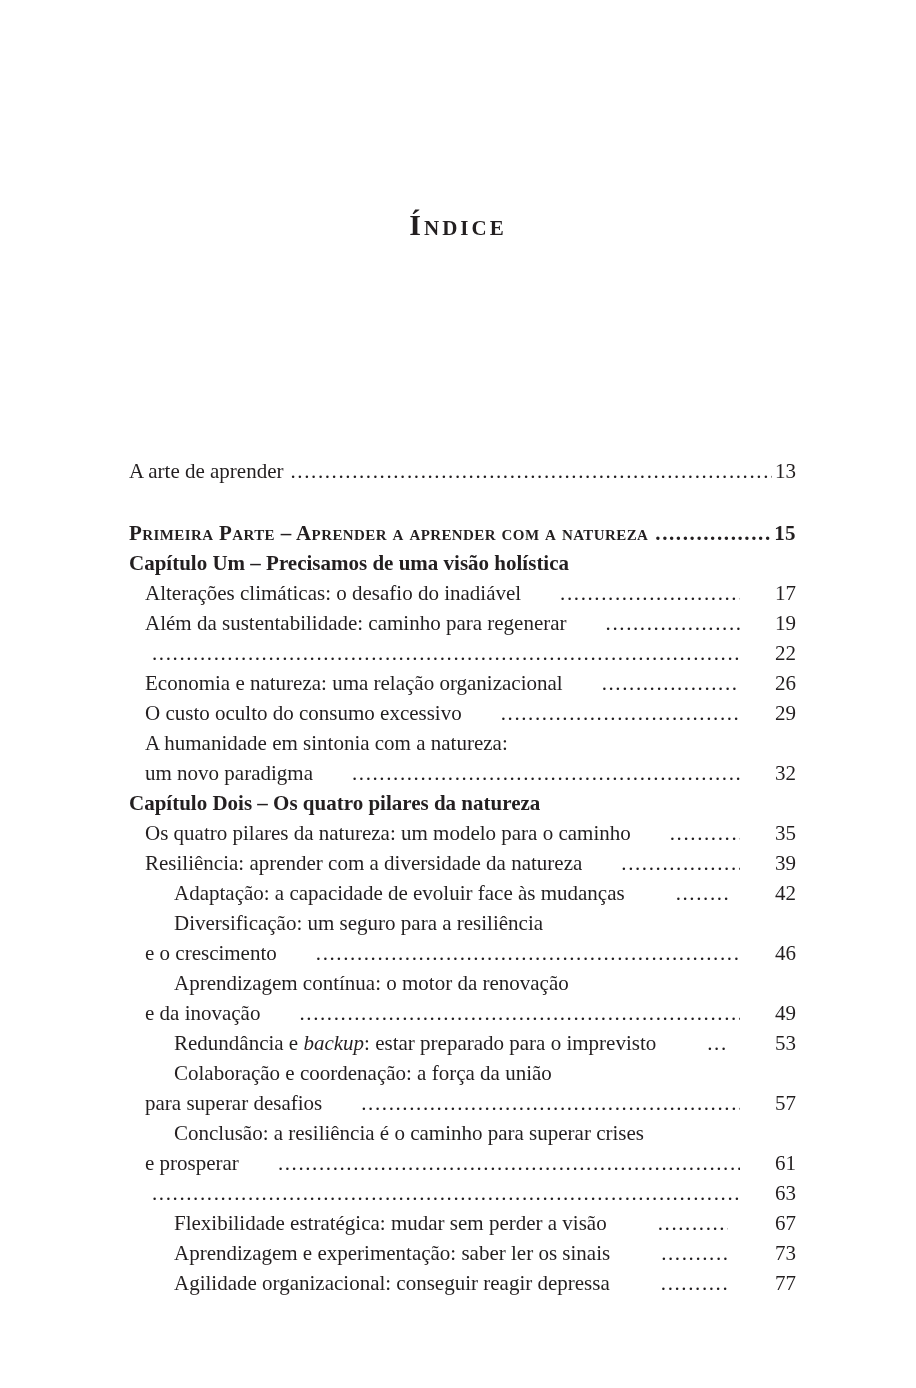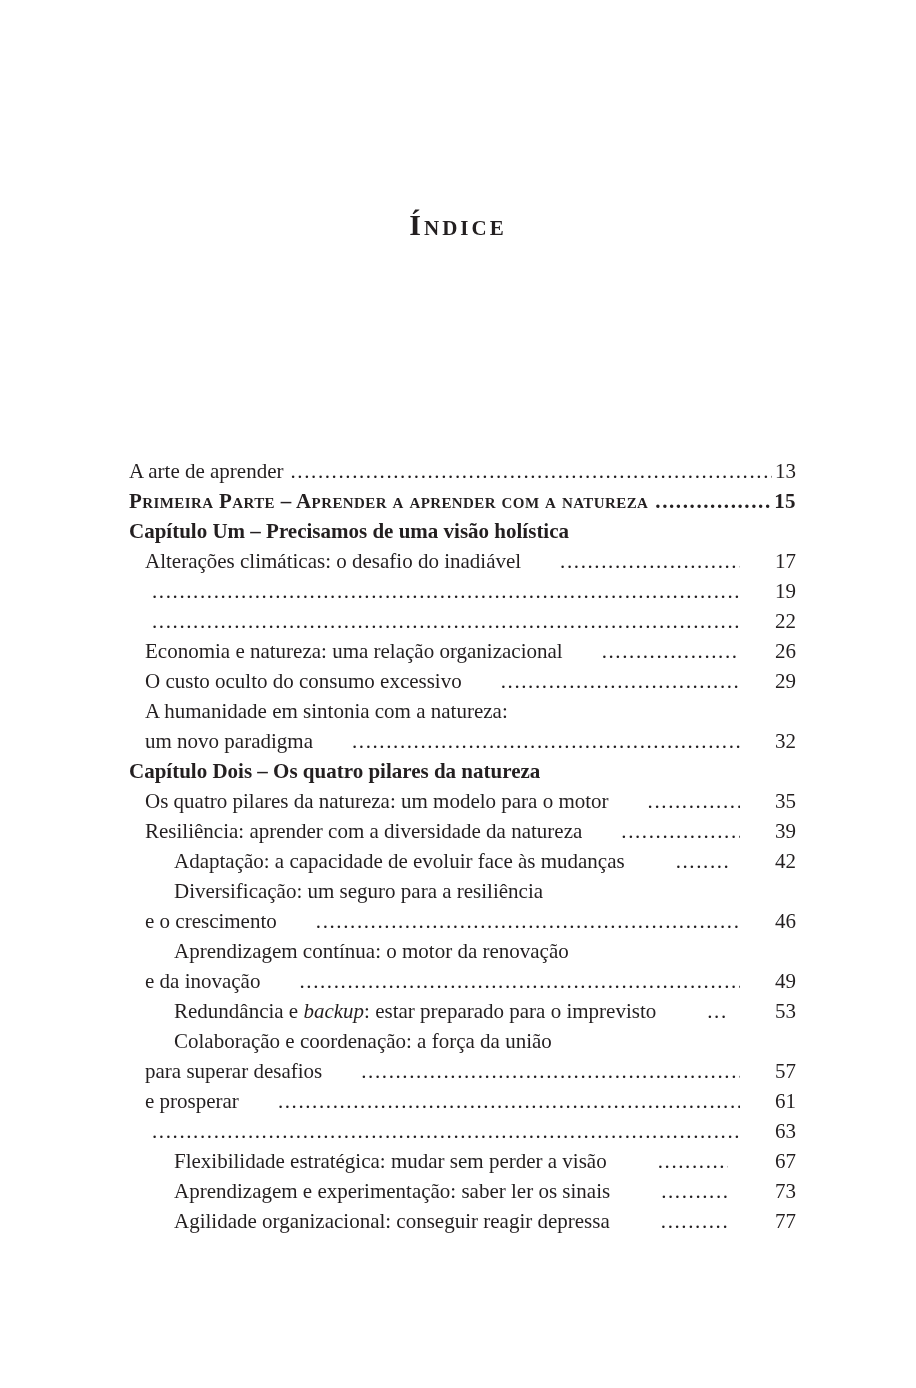--- a/index.html
+++ b/index.html
@@ -34,21 +34,21 @@
     font-size: 21px;
   }
   .row {
     display: flex;
     align-items: baseline;
     line-height: 30px;
     white-space: nowrap;
   }
   .row.lvl1 { padding-left: 16px; gap: 32px; }
   .row.lvl2 { padding-left: 45px; gap: 44px; }
-  .row.gap  { }
+  .row.gap  { margin-top: 32px; }
   .row.part {
     font-weight: bold;
     font-variant: small-caps;
     letter-spacing: 0.4px;
   }
   .row.chapter { font-weight: bold; }
   .label { flex: 0 0 auto; }
   .label i { font-style: italic; }
   .dots {
     flex: 1 1 auto;
@@ -85,20 +85,21 @@
       </div>
       <div class="row lvl0 chapter">
         <span class="label"><span>Capítulo Um – Precisamos de uma visão holística</span></span>
       </div>
       <div class="row lvl1">
         <span class="label"><span>Alterações climáticas: o desafio do inadiável</span></span>
         <span class="dots"></span>
         <span class="pagenum">17</span>
       </div>
       <div class="row lvl1">
+        <span class="label"><span>Além da sustentabilidade: caminho para regenerar</span></span>
         <span class="dots"></span>
         <span class="pagenum">19</span>
       </div>
       <div class="row lvl1">
         <span class="dots"></span>
         <span class="pagenum">22</span>
       </div>
       <div class="row lvl1">
         <span class="label"><span>Economia e natureza: uma relação organizacional</span></span>
         <span class="dots"></span>
@@ -114,21 +115,21 @@
       </div>
       <div class="row lvl1">
         <span class="label"><span>um novo paradigma</span></span>
         <span class="dots"></span>
         <span class="pagenum">32</span>
       </div>
       <div class="row lvl0 chapter">
         <span class="label"><span>Capítulo Dois – Os quatro pilares da natureza</span></span>
       </div>
       <div class="row lvl1">
-        <span class="label"><span>Os quatro pilares da natureza: um modelo para o motor</span></span>
+        <span class="label"><span>Os quatro pilares da natureza: um modelo para o caminho</span></span>
         <span class="dots"></span>
         <span class="pagenum">35</span>
       </div>
       <div class="row lvl1">
         <span class="label"><span>Resiliência: aprender com a diversidade da natureza</span></span>
         <span class="dots"></span>
         <span class="pagenum">39</span>
       </div>
       <div class="row lvl2">
         <span class="label"><span>Adaptação: a capacidade de evoluir face às mudanças</span></span>
@@ -157,20 +158,23 @@
         <span class="pagenum">53</span>
       </div>
       <div class="row lvl2">
         <span class="label"><span>Colaboração e coordenação: a força da união</span></span>
       </div>
       <div class="row lvl1">
         <span class="label"><span>para superar desafios</span></span>
         <span class="dots"></span>
         <span class="pagenum">57</span>
       </div>
+      <div class="row lvl2">
+        <span class="label"><span>Conclusão: a resiliência é o caminho para superar crises</span></span>
+      </div>
       <div class="row lvl1">
         <span class="label"><span>e prosperar</span></span>
         <span class="dots"></span>
         <span class="pagenum">61</span>
       </div>
       <div class="row lvl1">
         <span class="dots"></span>
         <span class="pagenum">63</span>
       </div>
       <div class="row lvl2">

